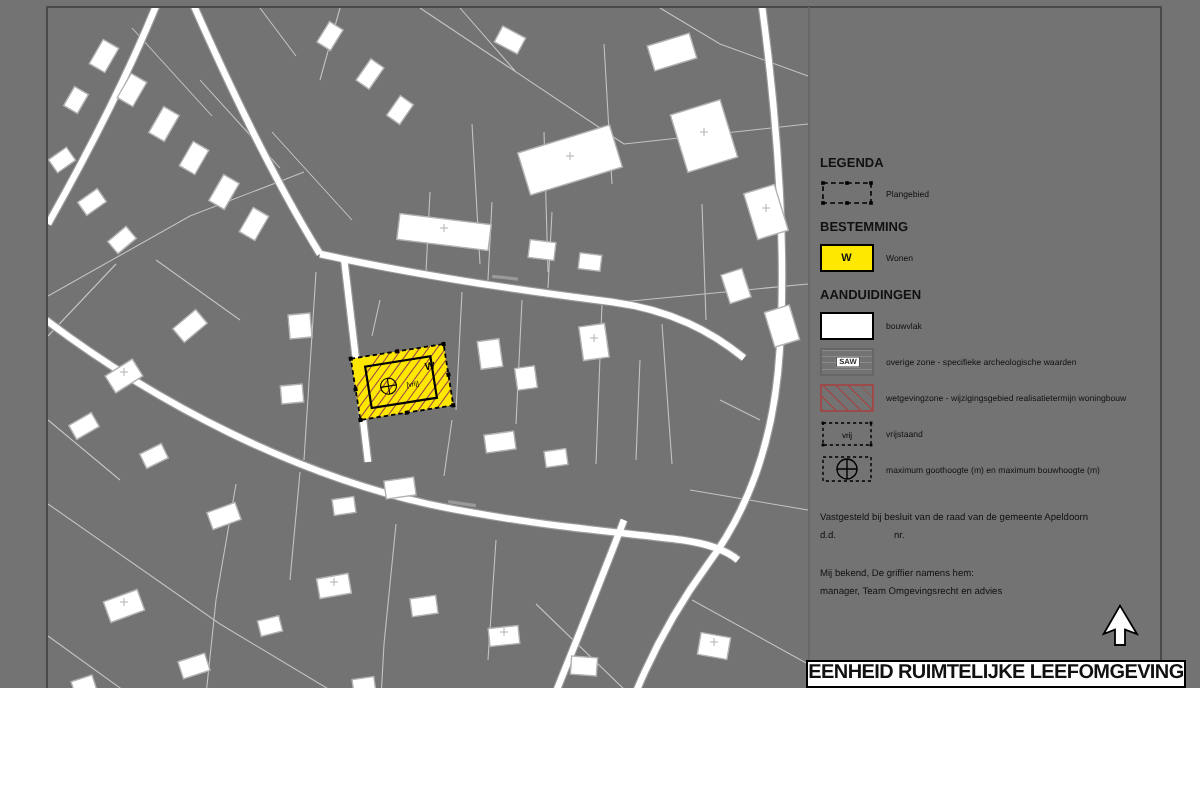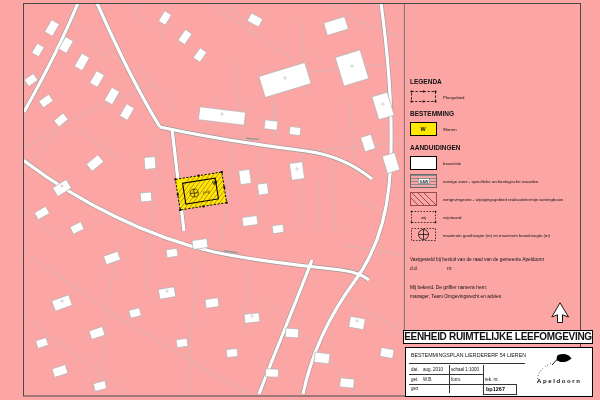--- a/index.html
+++ b/index.html
@@ -1,16 +1,16 @@
 <!DOCTYPE html>
 <html><head>
 <meta charset="utf-8">
 <style>
   html,body{margin:0;padding:0;background:#fff;}
-  .stage{position:relative;width:600px;height:400px;background:#fca5a5;overflow:hidden;
+  .stage{position:relative;width:600px;height:344px;background:#737373;overflow:hidden;
          font-family:"Liberation Sans",sans-serif;color:#111;}
   .abs{position:absolute;}
   .txt{position:absolute;white-space:nowrap;transform-origin:0 0;color:#111;line-height:1.15;}
   .sc{transform:scale(.5);}
   .b{font-weight:bold;}
   svg text{font-family:"Liberation Sans",sans-serif;}
   
   .sym{position:absolute;left:410px;width:27px;height:14px;box-sizing:border-box;}
   .sym-wonen{background:#ffe800;border:.9px solid #000;display:flex;align-items:center;justify-content:center;}
   .sym-bouwvlak{border:1.6px solid #000;background:#fff;}

